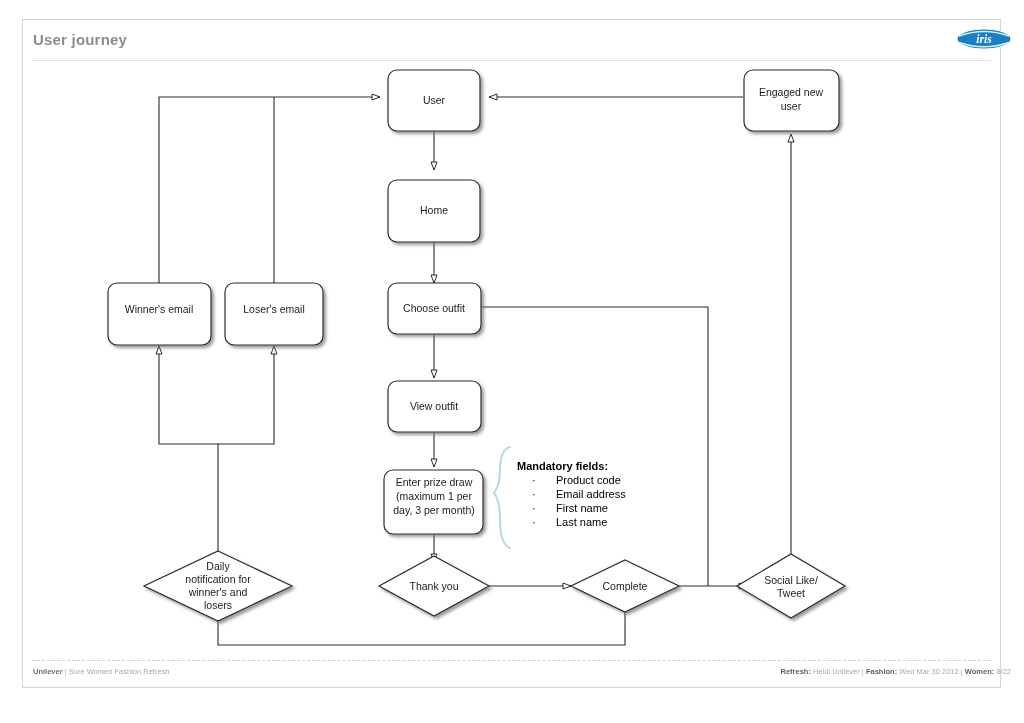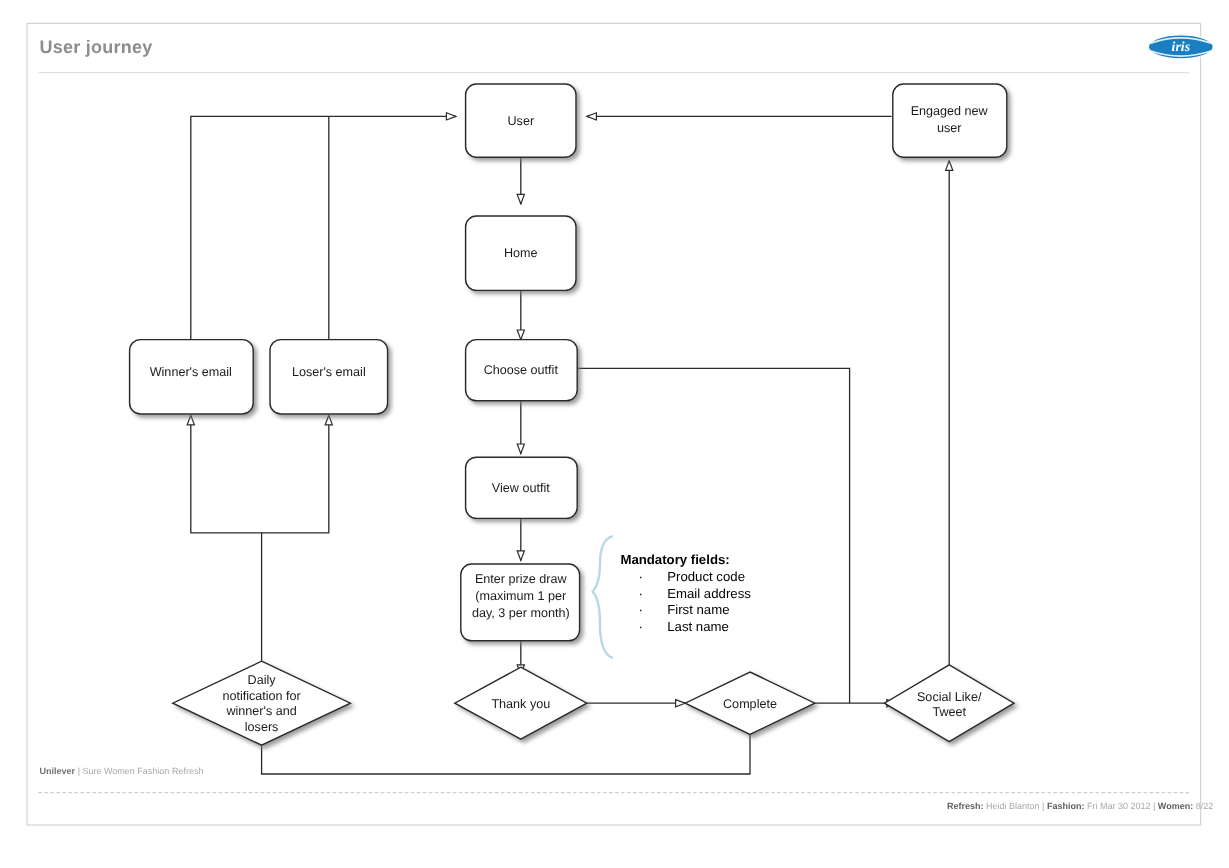--- a/index.html
+++ b/index.html
@@ -6,21 +6,21 @@
   body{width:1024px;height:723px;font-family:"Liberation Sans",sans-serif;overflow:hidden;}
   #slide{position:relative;width:1024px;height:723px;background:#ffffff;}
   #page{position:absolute;left:22px;top:19px;width:979px;height:669px;background:#ffffff;
         border:1px solid #d4d4d4;box-sizing:border-box;}
   #header-rule{position:absolute;left:32px;top:60px;width:959px;height:1px;background:#e2e2e2;}
   #footer-rule{position:absolute;left:32px;top:660px;width:959px;height:1px;
                border-top:1px dashed #cfcfcf;}
   #title{position:absolute;left:33px;top:31px;font-size:15px;font-weight:bold;
          color:#8d8d8d;letter-spacing:0.2px;}
   #logo{position:absolute;right:12px;top:26px;width:56px;height:26px;}
-  #footer-left{position:absolute;left:33px;top:638px;font-size:7.5px;color:#a8a8a8;
+  #footer-left{position:absolute;left:33px;top:667px;font-size:7.5px;color:#a8a8a8;
                white-space:nowrap;}
   #footer-left b{color:#6f6f6f;}
   #footer-right{position:absolute;right:13px;top:667px;font-size:7.5px;color:#a8a8a8;
                 white-space:nowrap;text-align:right;}
   #footer-right b{color:#5f5f5f;}
   #canvas{position:absolute;left:0;top:0;width:1024px;height:723px;}
   .node-label{font-family:"Liberation Sans",sans-serif;font-size:10.5px;fill:#1b1b1b;
               text-anchor:middle;}
   .ann-title{font-family:"Liberation Sans",sans-serif;font-size:11px;font-weight:bold;fill:#000;}
   .ann-item{font-family:"Liberation Sans",sans-serif;font-size:11px;fill:#000;}
@@ -47,24 +47,24 @@
   <div id="footer-rule"></div>
 
   <div id="footer-left">
     <b>Unilever</b>
     <span>|</span>
     <span>Sure Women Fashion Refresh</span>
   </div>
 
   <div id="footer-right">
     <b>Refresh:</b>
-    <span>Heidi Blanton</span>
+    <span>Heidi Unilever</span>
     <span>|</span>
     <b>Fashion:</b>
-    <span>Fri Mar 30 2012</span>
+    <span>Wed Mar 30 2012</span>
     <span>|</span>
     <b>Women:</b>
     <span>8/22</span>
   </div>
 
   <svg id="canvas" viewBox="0 0 1024 723">
     <defs>
       <marker id="ohead" markerWidth="10" markerHeight="10" refX="9" refY="4" orient="auto" markerUnits="userSpaceOnUse">
         <path d="M1,1 L9,4 L1,7 z" fill="#ffffff" stroke="#2b2b2b" stroke-width="1"></path>
       </marker>

